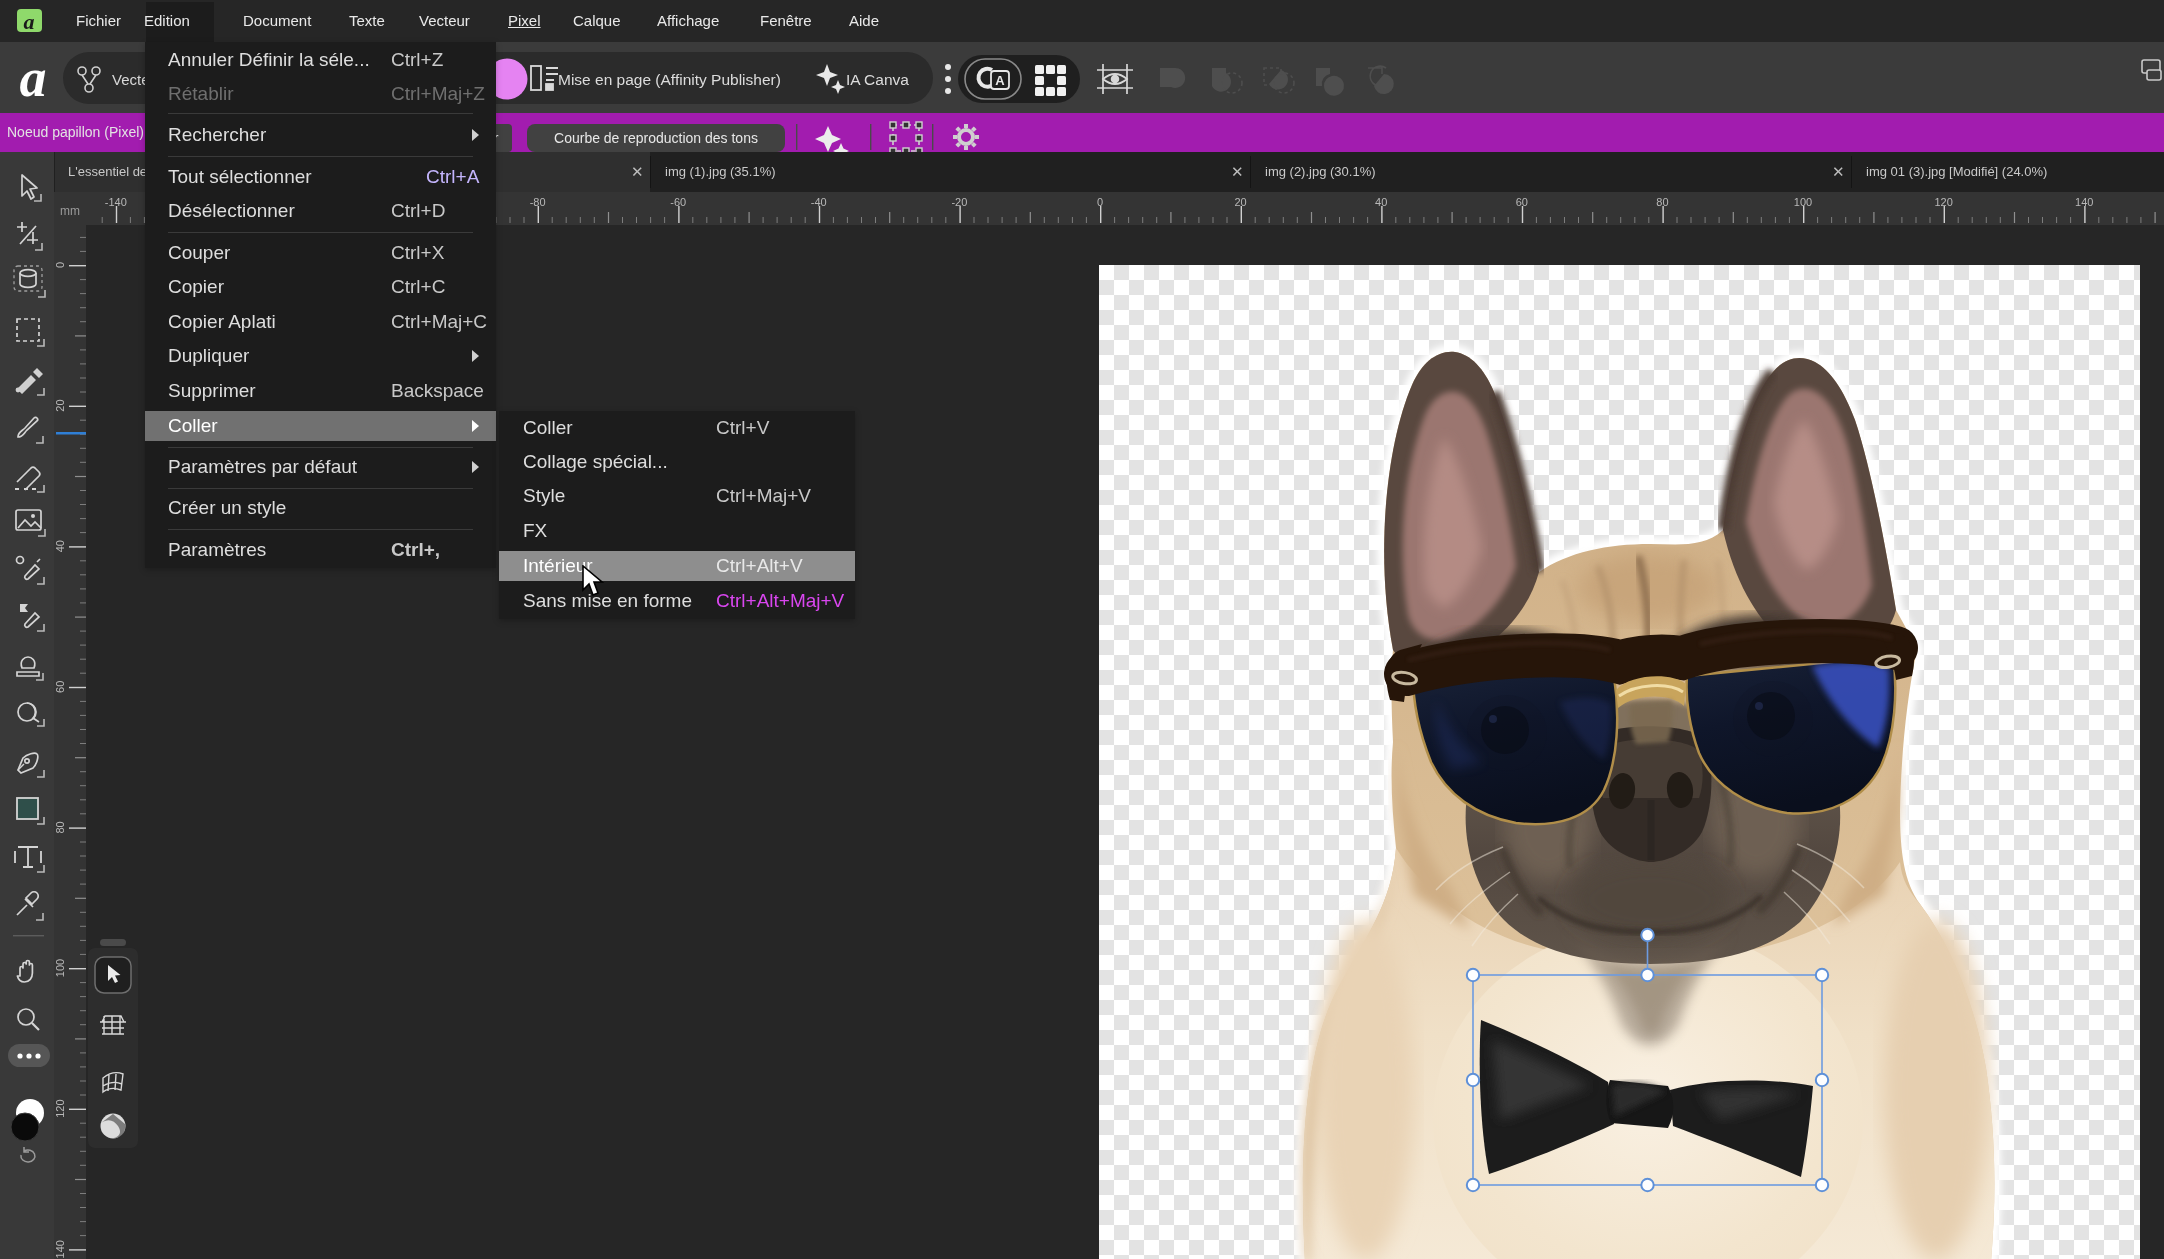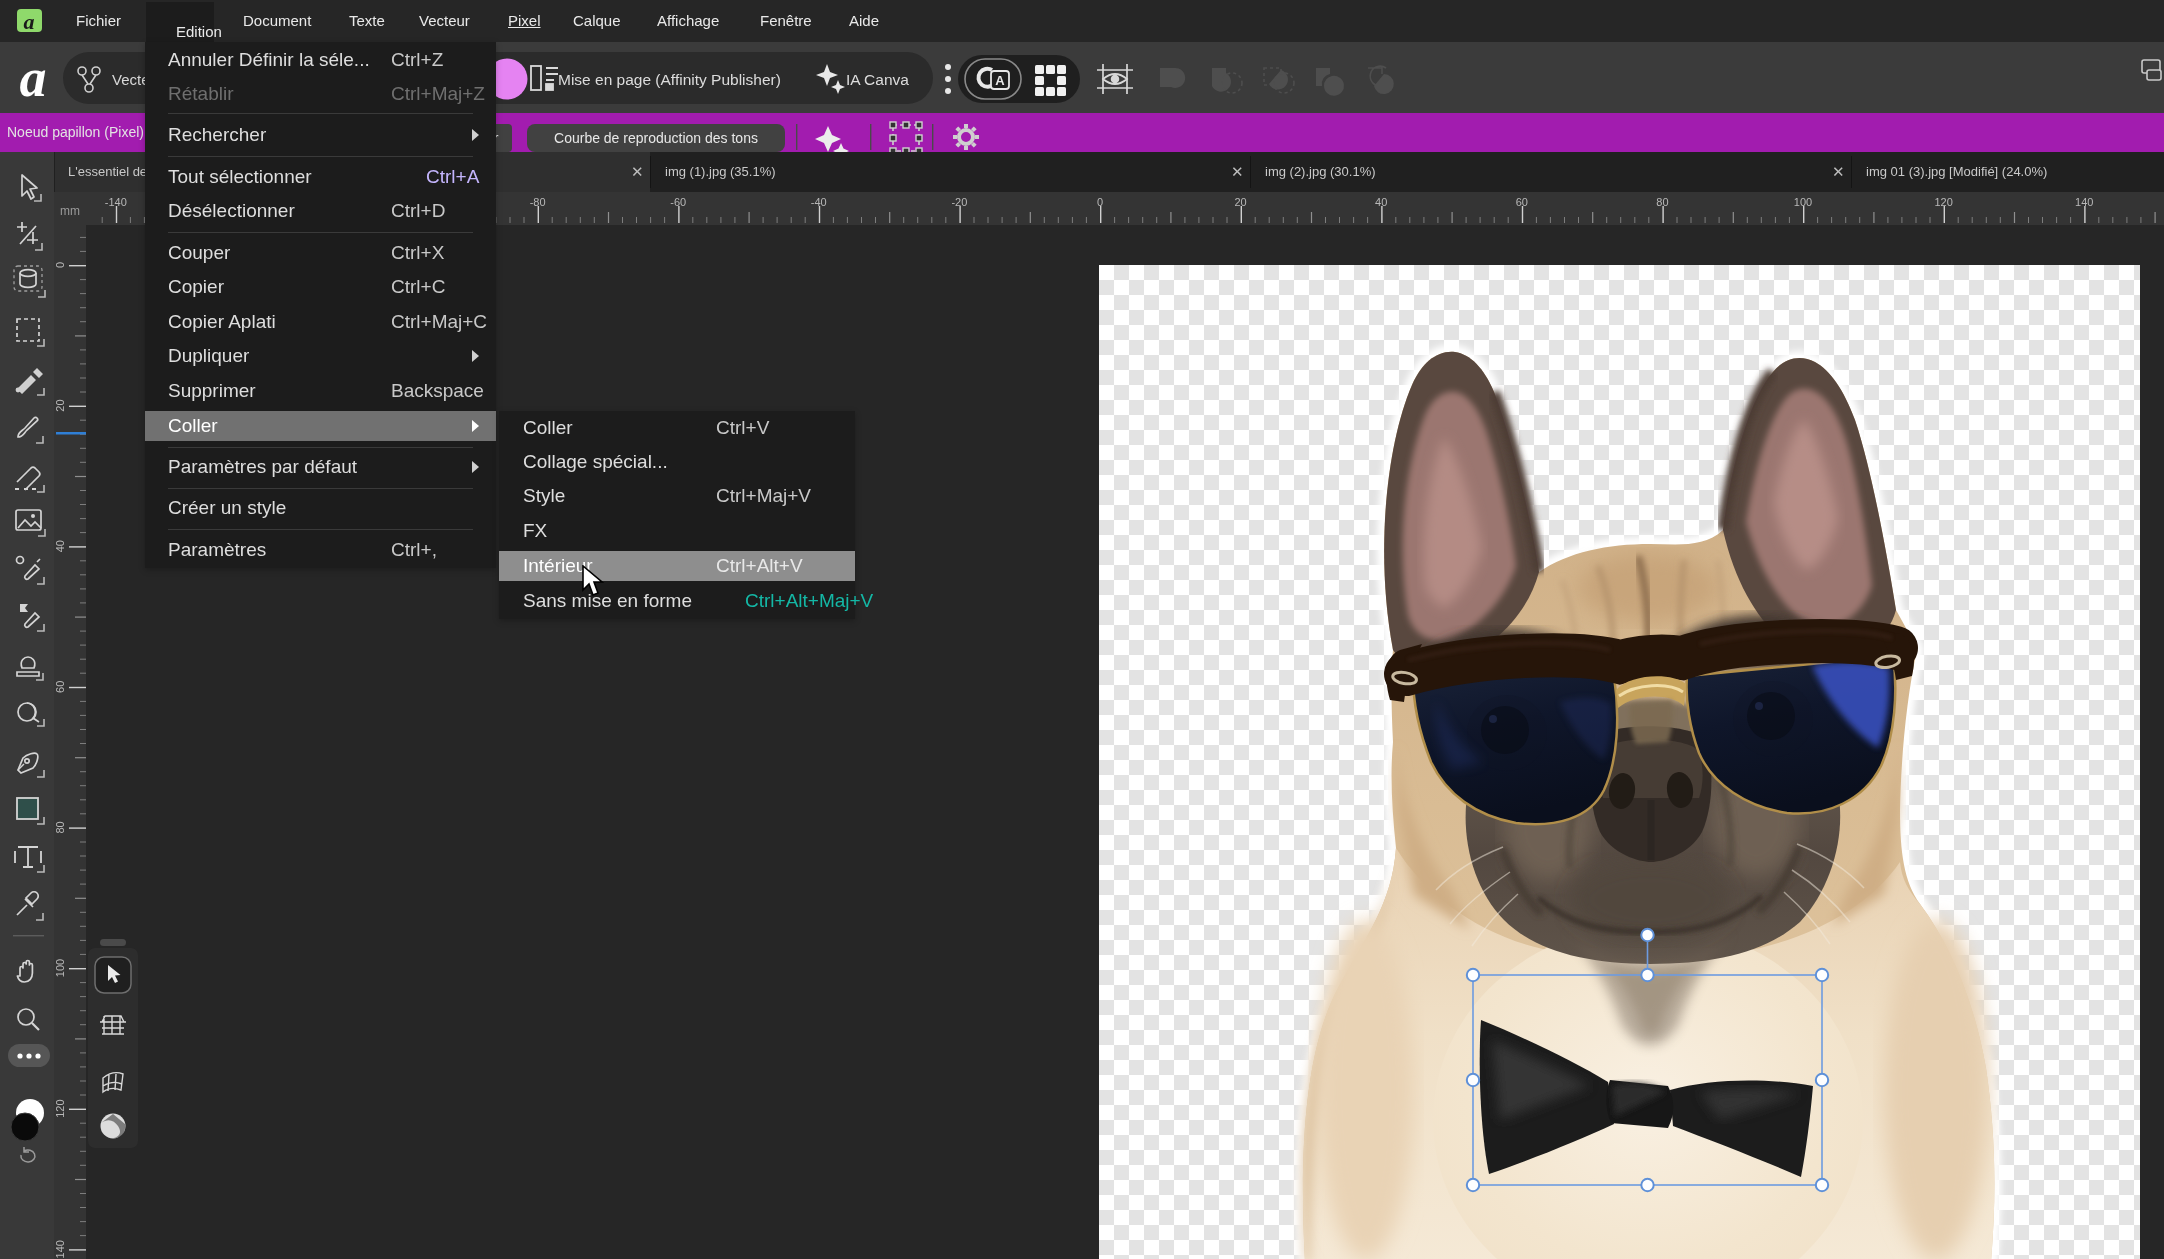--- a/index.html
+++ b/index.html
@@ -30,21 +30,21 @@
   font-size:14px; line-height:28px; text-align:center; }
 </style></head><body>
 <div id="app">
   <div class="abs" id="menubar">
     <svg class="abs" style="left:0;top:0" width="240" height="42">
       <rect x="17" y="9" width="25" height="23" rx="4" fill="#8fd96b"></rect>
       <text x="29" y="29" font-size="22" font-weight="bold" font-style="italic" fill="#1a1a1a" text-anchor="middle" font-family="Liberation Serif">a</text>
     </svg>
     <div class="mb" style="left:76px;">Fichier</div>
     <div class="abs" style="left:146px;top:2px;width:68px;height:40px;background:#1c1c1c;"></div>
-    <div class="mb" style="left:176px;margin-top:11px;">Edition</div>
+    <div class="mb" style="left:144px;">Edition</div>
     <div class="mb" style="left:243px;">Document</div>
     <div class="mb" style="left:349px;">Texte</div>
     <div class="mb" style="left:419px;">Vecteur</div>
     <div class="mb" style="left:508px;text-decoration:underline;">Pixel</div>
     <div class="mb" style="left:573px;">Calque</div>
     <div class="mb" style="left:657px;">Affichage</div>
     <div class="mb" style="left:760px;">Fenêtre</div>
     <div class="mb" style="left:849px;">Aide</div>
   </div>
   <div class="abs" id="row2">
@@ -628,28 +628,28 @@
 <div class="mhl" style="left:145px;top:411px;width:351px;height:30px;"></div>
 <div class="mt" style="left:168px;top:415px;color:#ffffff;">Coller</div>
 <div class="arr" style="left:472px;top:420px;border-left-color:#fff;"></div>
 <div class="msep" style="left:168px;top:447px;width:305px;"></div>
 <div class="mt" style="left:168px;top:456px;color:#dedede;">Paramètres par défaut</div>
 <div class="arr" style="left:472px;top:461px;border-left-color:#cfcfcf;"></div>
 <div class="msep" style="left:168px;top:488px;width:305px;"></div>
 <div class="mt" style="left:168px;top:497px;color:#dedede;">Créer un style</div>
 <div class="msep" style="left:168px;top:529px;width:305px;"></div>
 <div class="mt" style="left:168px;top:539px;color:#dedede;">Paramètres</div>
-<div class="mt" style="left:391px;top:539px;color:#c8c8c8;">Ctrl+,</div>
+<div class="mt" style="left:391px;top:539px;color:#c8c8c8;font-weight:bold;">Ctrl+,</div>
 <div class="menu" style="left:499px;top:411px;width:356px;height:208px;"></div>
 <div class="mt" style="left:523px;top:417px;color:#dedede;">Coller</div>
 <div class="mt" style="left:716px;top:417px;color:#c8c8c8;">Ctrl+V</div>
 <div class="mt" style="left:523px;top:451px;color:#dedede;">Collage spécial...</div>
 <div class="mt" style="left:523px;top:485px;color:#dedede;">Style</div>
 <div class="mt" style="left:716px;top:485px;color:#c8c8c8;">Ctrl+Maj+V</div>
 <div class="mt" style="left:523px;top:520px;color:#dedede;">FX</div>
 <div class="mhl" style="left:499px;top:551px;width:356px;height:30px;background:#8e8e8e;"></div>
 <div class="mt" style="left:523px;top:555px;color:#ffffff;">Intérieur</div>
 <div class="mt" style="left:716px;top:555px;color:#e8e8e8;">Ctrl+Alt+V</div>
 <div class="mt" style="left:523px;top:590px;color:#dedede;">Sans mise en forme</div>
-<div class="mt" style="left:716px;top:590px;color:#14b8a6;margin-left:29px;">Ctrl+Alt+Maj+V</div>
+<div class="mt" style="left:716px;top:590px;color:#d946ef;">Ctrl+Alt+Maj+V</div>
   <svg class="abs" style="left:580px;top:565px" width="30" height="36" viewBox="0 0 30 36">
     <path d="M3 1 L3 25 L9 19 L13 30 L18 28 L14 17 L22 17 Z" fill="#fff" stroke="#000" stroke-width="1.6"></path>
   </svg>
 </div>
 </body></html>

